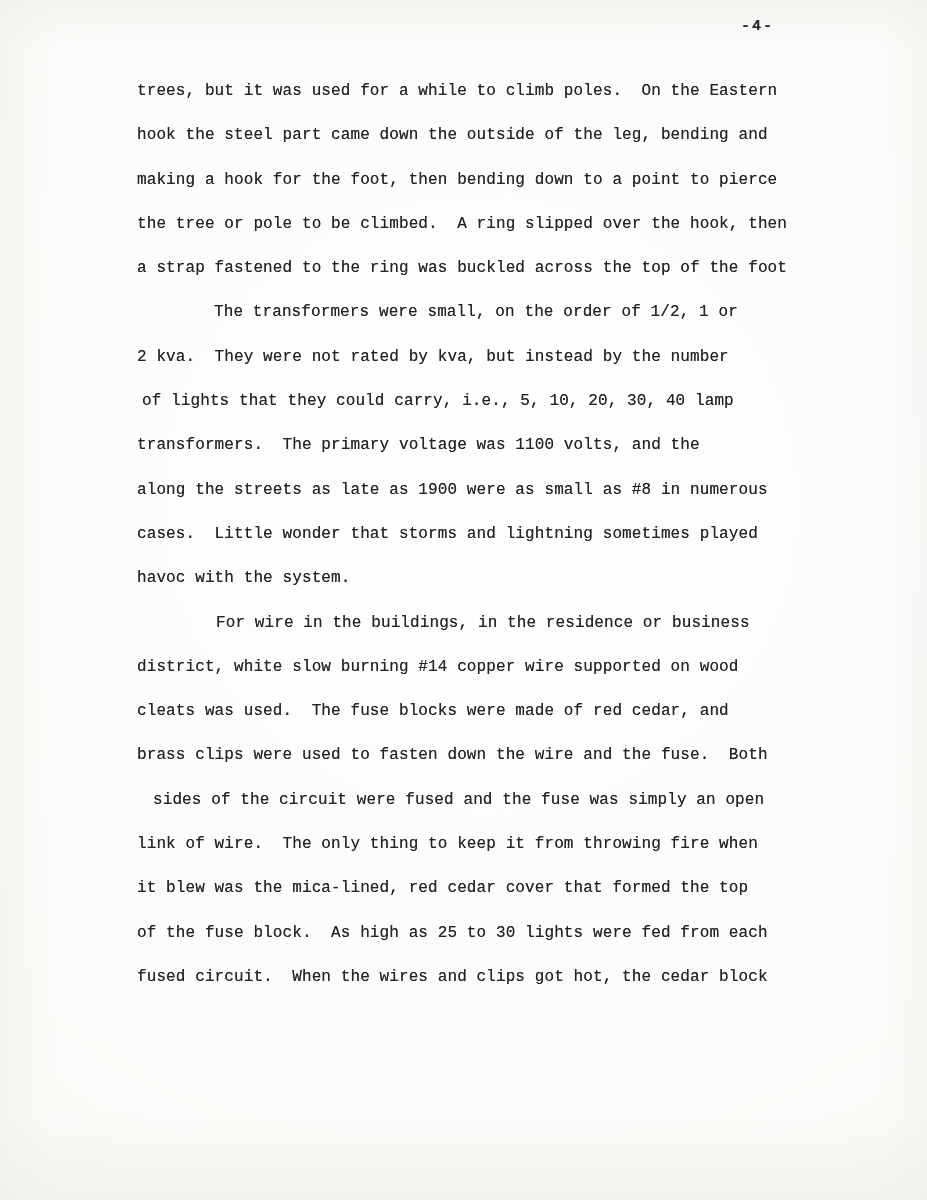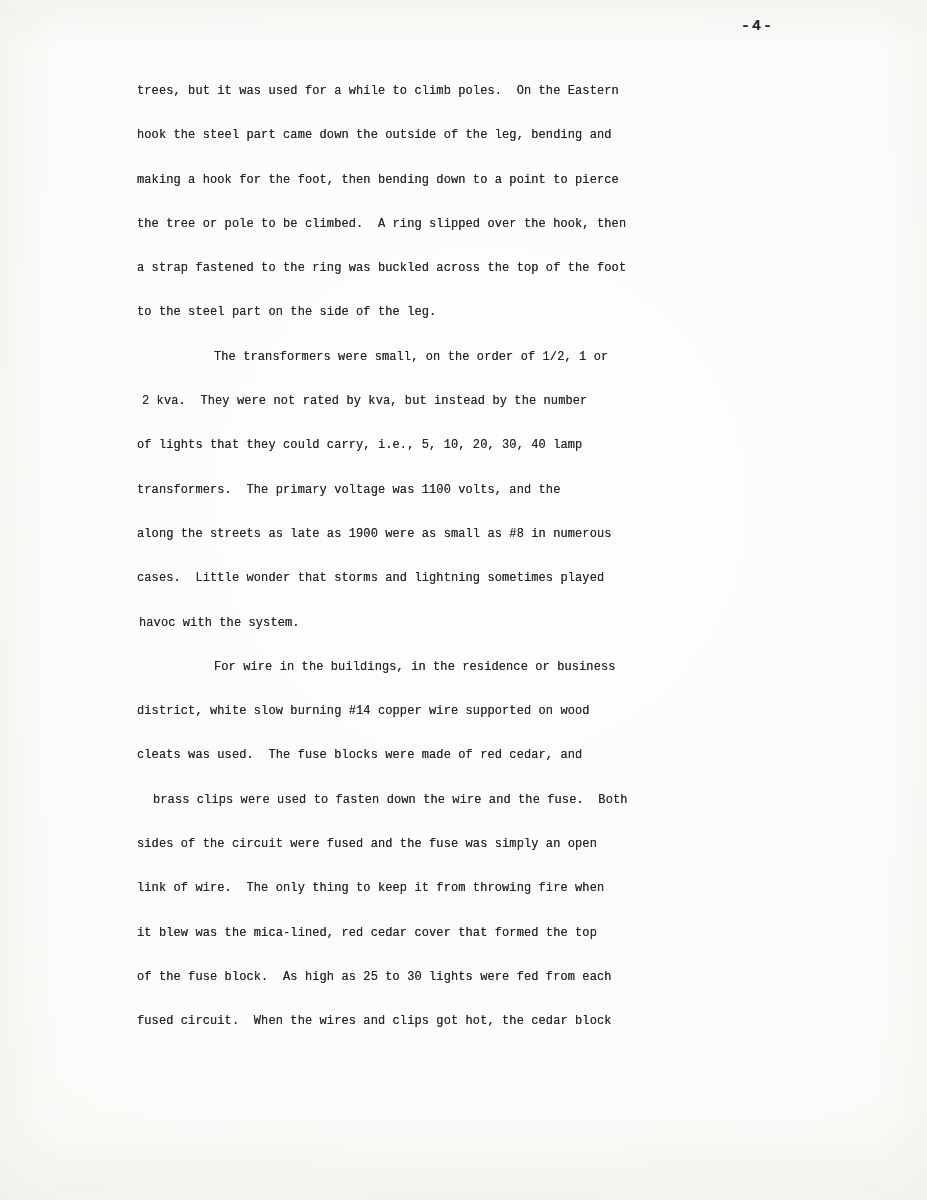--- a/index.html
+++ b/index.html
@@ -33,21 +33,21 @@
   }
   .text-block {
     position: absolute;
     top: 69px;
     left: 137px;
     width: 685px;
   }
   .line {
     margin: 0;
     white-space: pre;
-    font-size: 12px;
+    font-size: 16px;
     line-height: 44.3px;
     color: #242424;
     font-weight: 500;
     letter-spacing: 0.1px;
     text-shadow: 0 0 0.6px rgba(25,25,25,0.65);
   }
   .line.indent { padding-left: 77px; }
   
   .line:nth-child(8)  { margin-left: 5px; }
   .line:nth-child(13) { margin-left: 2px; }
@@ -59,21 +59,20 @@
 
 <div class="page">
   <div class="page-number">-4-</div>
 
   <div class="text-block">
     <p class="line">trees, but it was used for a while to climb poles.  On the Eastern</p>
     <p class="line">hook the steel part came down the outside of the leg, bending and</p>
     <p class="line">making a hook for the foot, then bending down to a point to pierce</p>
     <p class="line">the tree or pole to be climbed.  A ring slipped over the hook, then</p>
     <p class="line">a strap fastened to the ring was buckled across the top of the foot</p>
-    <p class="line">to the steel part on the side of the leg.</p>
     <p class="line indent">The transformers were small, on the order of 1/2, 1 or</p>
     <p class="line">2 kva.  They were not rated by kva, but instead by the number</p>
     <p class="line">of lights that they could carry, i.e., 5, 10, 20, 30, 40 lamp</p>
     <p class="line">transformers.  The primary voltage was 1100 volts, and the</p>
     <p class="line">along the streets as late as 1900 were as small as #8 in numerous</p>
     <p class="line">cases.  Little wonder that storms and lightning sometimes played</p>
     <p class="line">havoc with the system.</p>
     <p class="line indent">For wire in the buildings, in the residence or business</p>
     <p class="line">district, white slow burning #14 copper wire supported on wood</p>
     <p class="line">cleats was used.  The fuse blocks were made of red cedar, and</p>

